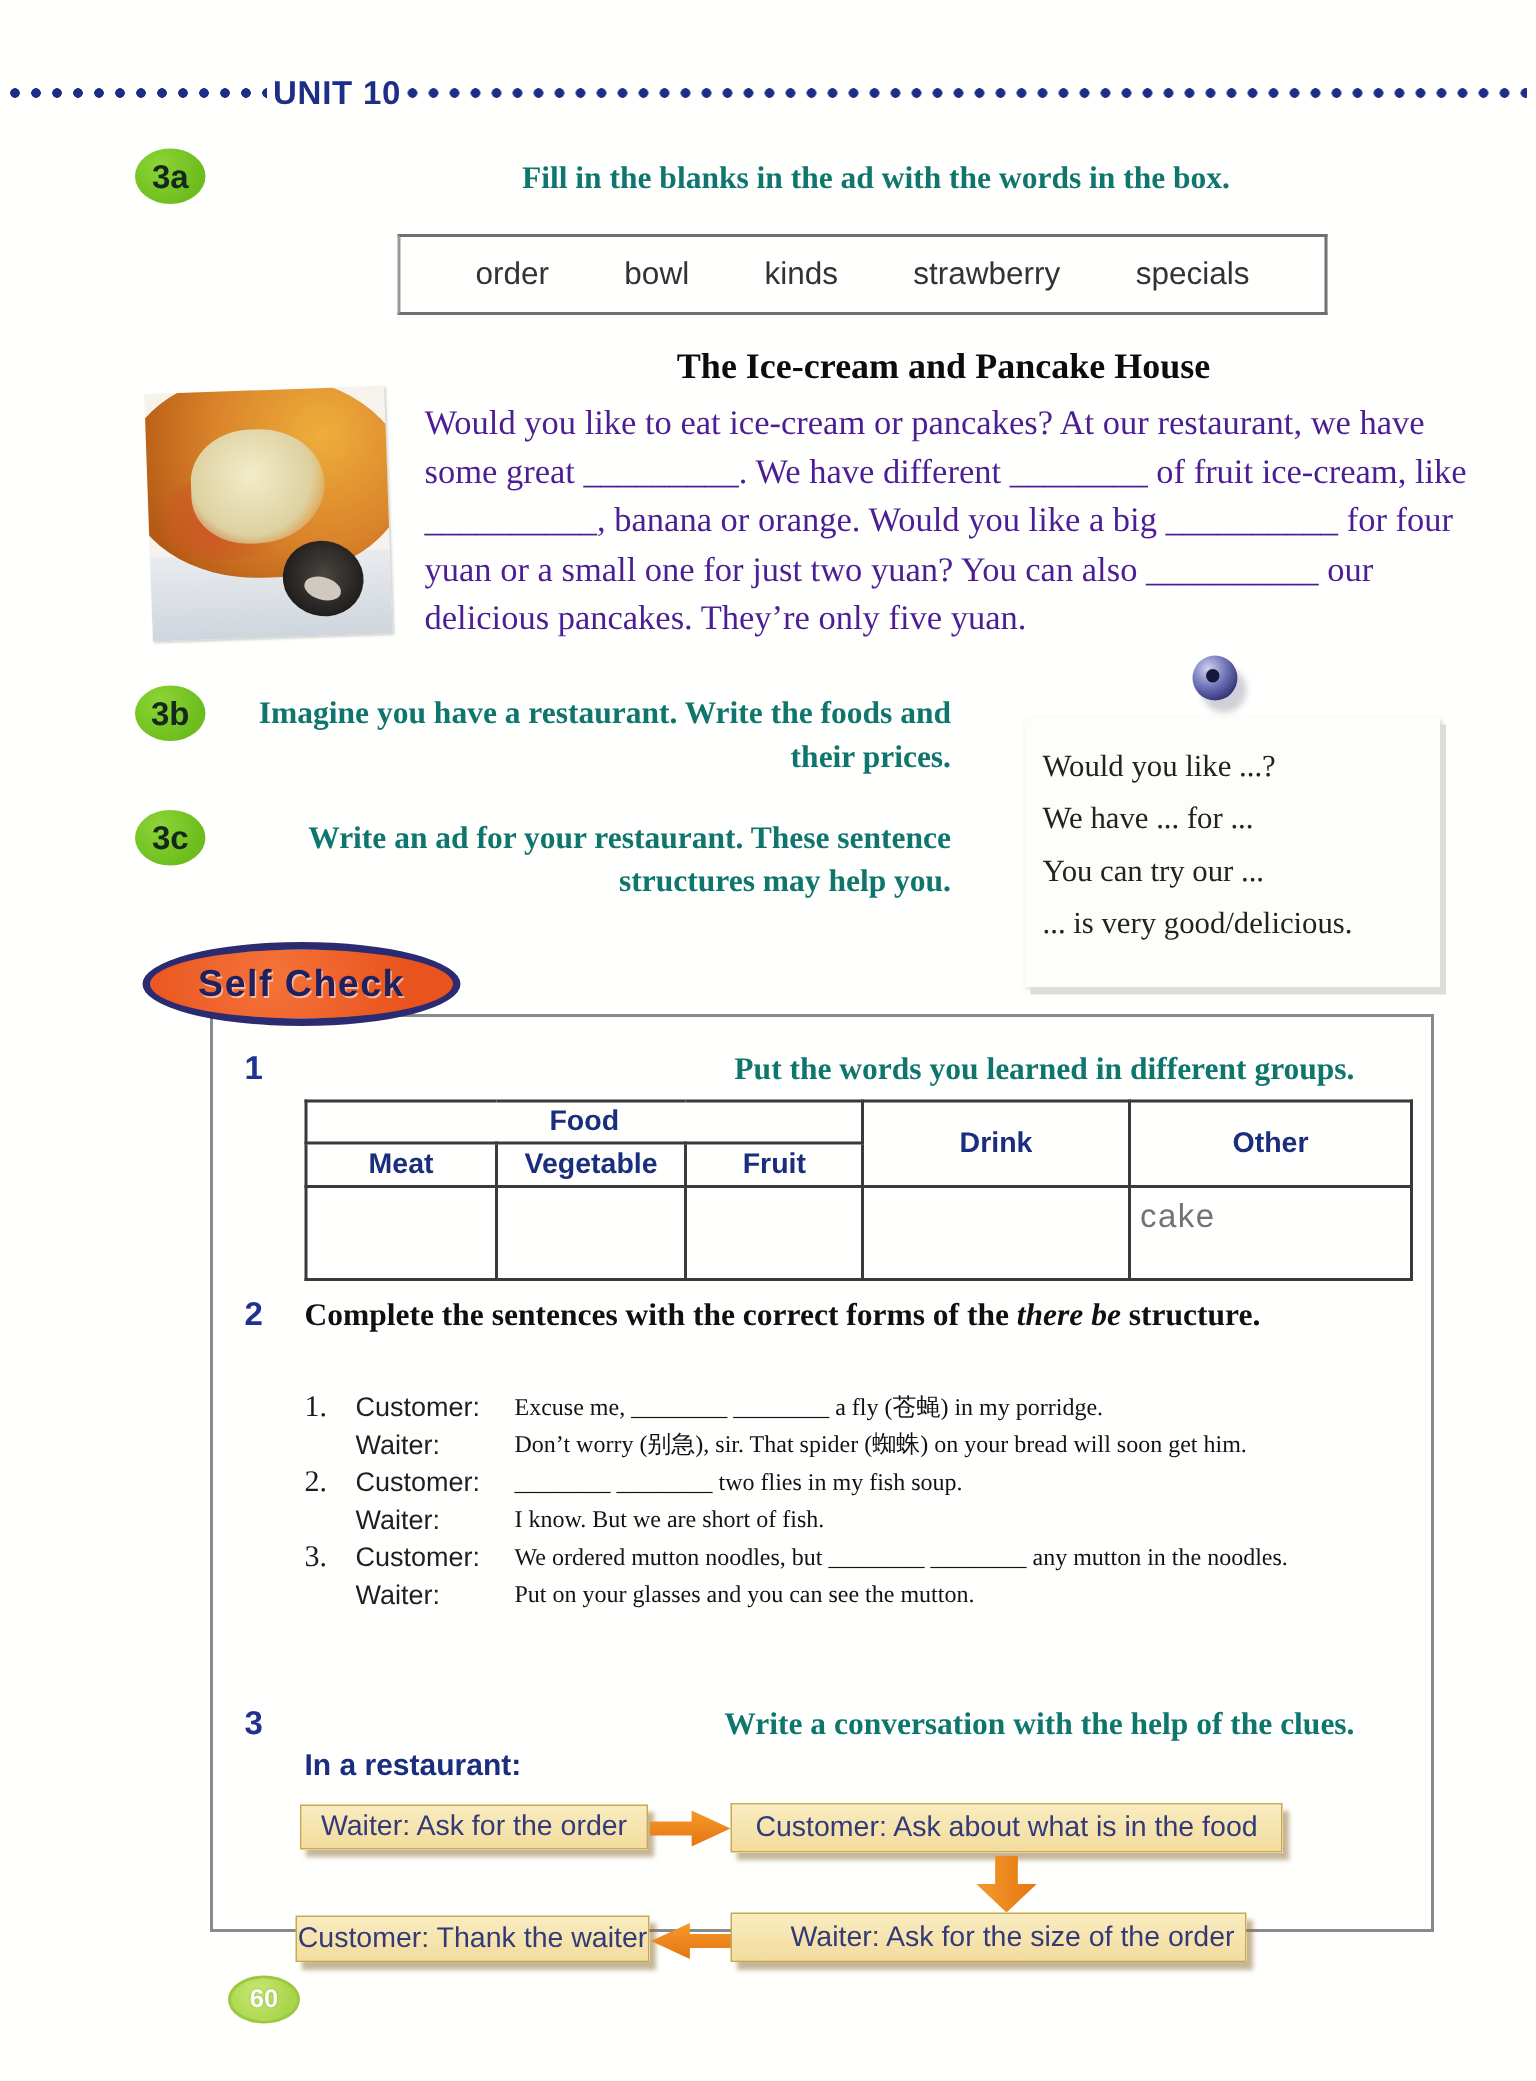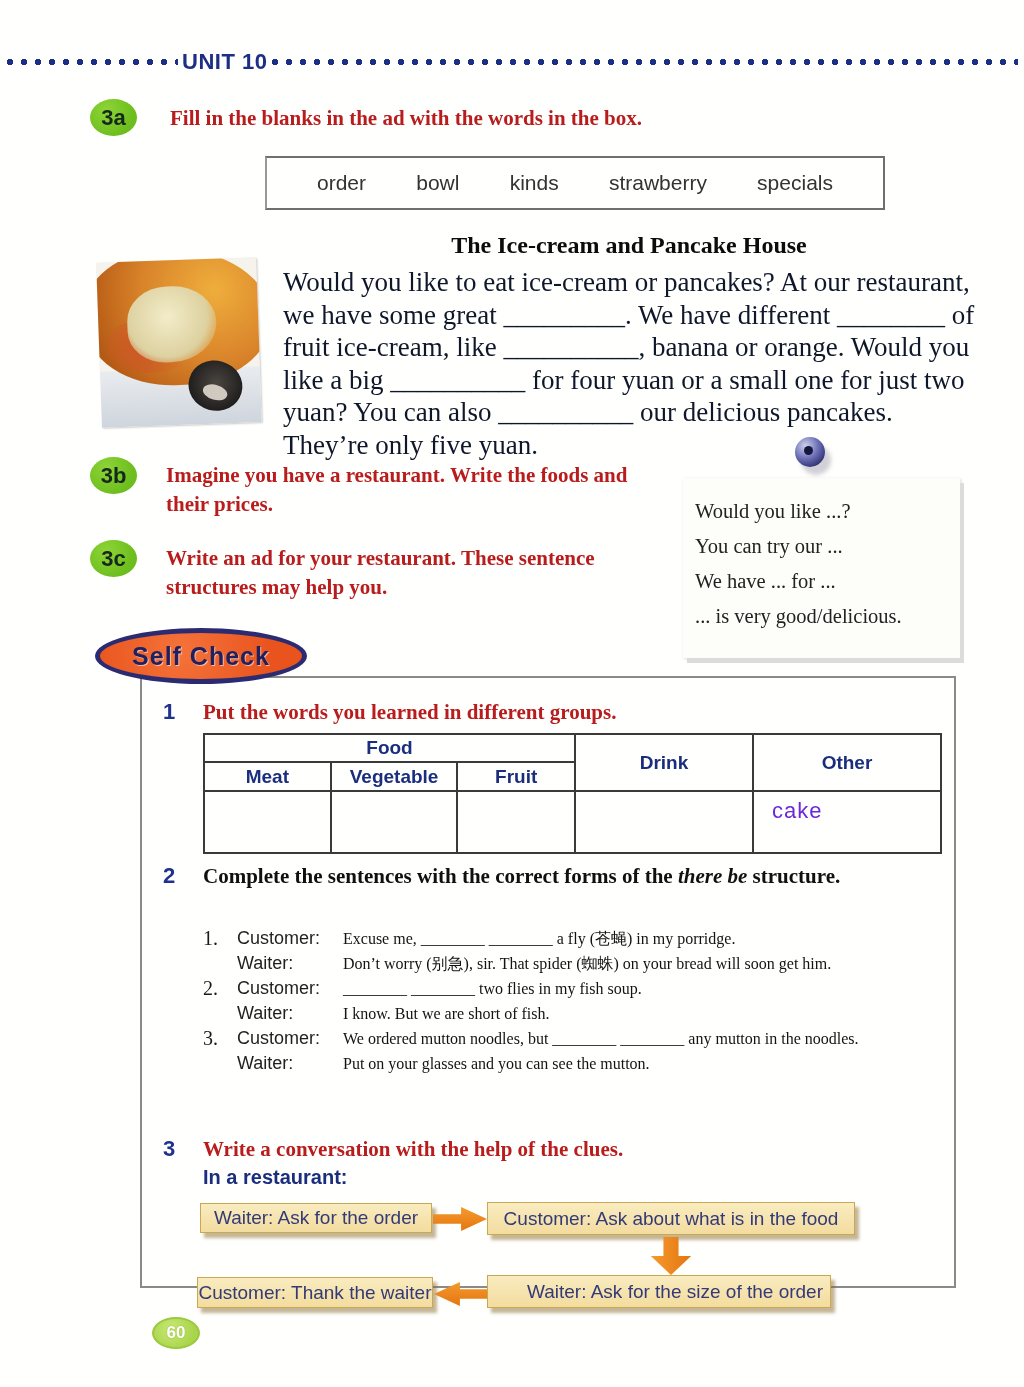--- a/index.html
+++ b/index.html
@@ -18,22 +18,22 @@
   .dots.right { flex:1; }
   .unit-label { font-family:"Liberation Sans", sans-serif; font-weight:bold;
     font-size:22px; color:#1c2e85; margin:0 4px; letter-spacing:0.5px; }
   
   .badge {
     position:absolute; width:47px; height:37px; border-radius:50%;
     background:radial-gradient(circle at 35% 30%, #8ed437, #6cbd1d 70%);
     color:#14281c; font-family:"Liberation Sans", sans-serif; font-weight:bold;
     font-size:22px; display:flex; align-items:center; justify-content:center;
   }
-  .instr { position:absolute; font-weight:bold; font-size:21px; color:#b91c1c;
-    line-height:29px; }
+  .instr { position:absolute; font-weight:bold; font-size:21px; color:#0f766e;
+    line-height:29px;text-align:right; }
   
   .word-box {
     position:absolute; left:265px; top:156px; width:620px; height:54px;
     border:2px solid #6f6f6f; border-left-color:#999; background:#fffffd;
     display:flex; align-items:center; justify-content:space-between;
     padding:0 50px; font-family:"Liberation Sans", sans-serif;
     font-size:21px; color:#333;
   }
   
   .photo { position:absolute; left:99px; top:260px; width:160px; height:165px;
@@ -54,21 +54,21 @@
   }
   .photo .fork { position:absolute; left:55%; top:62%; width:34%; height:30%;
     border-radius:50%; background:radial-gradient(circle at 50% 45%, #4a4540, #211f1e 70%);
     transform:rotate(18deg); }
   .photo .fork:after { content:""; position:absolute; left:30%; top:48%; width:46%;
     height:30%; border-radius:50%; background:#cfc9bf; }
   
   .ad-title { position:absolute; left:283px; top:232px; width:692px;
     text-align:center; font-weight:bold; font-size:24px; color:#0c0c0c; }
   .ad-body { position:absolute; left:283px; top:266px; width:696px;
-    font-size:27px; line-height:32.5px; color:#0f172a; }
+    font-size:23px; line-height:32.5px; color:#4c1d95; }
   
   .note { position:absolute; left:683px; top:478px; width:277px; height:180px;
     background:#fdfdfa; box-shadow:4px 5px 0 #dcdcda, 1px 1px 3px rgba(0,0,0,.15);
     padding:16px 0 0 12px; }
   .note .line { font-size:20.5px; color:#222; line-height:35px; }
   .pin { position:absolute; left:795px; top:437px; width:30px; height:30px;
     border-radius:50%;
     background:radial-gradient(circle at 35% 30%, #cfd2ee, #6b6fb5 45%, #2c2f6e 80%);
     box-shadow:6px 8px 4px rgba(120,120,140,.35); }
   .pin:after { content:""; position:absolute; left:9px; top:9px; width:9px; height:9px;
@@ -89,22 +89,22 @@
   .grp-table { position:absolute; left:203px; top:733px; border-collapse:collapse;
     font-family:"Liberation Sans", sans-serif; }
   .grp-table td, .grp-table th { border:2px solid #3a3a3a; }
   .grp-table th { color:#1b2e7e; font-size:19px; padding:2px 4px; }
   .th-food { width:371px; height:27px; }
   .th-drink { width:178px; }
   .th-other { width:188px; }
   .sub th { height:29px;text-align:center; }
   .sub .m { width:124px; } .sub .v { width:124px; } .sub .f { width:115px; }
   .grp-table .body-row td { height:62px; vertical-align:top; }
-  .cake { font-family:"Liberation Sans", sans-serif; font-size:22px; color:#6d28d9;
-    padding:6px 0 0 18px; letter-spacing:1px; }
+  .cake { font-family:"Liberation Sans", sans-serif; font-size:22px; color:#737373;
+    padding:6px 0 0 6px; letter-spacing:1px; }
   
   .ex2-lead { position:absolute; left:203px; top:862px; width:742px;
     font-weight:bold; font-size:21px; color:#101010; line-height:29px; }
   .dialog { position:absolute; left:203px; top:926px; width:748px;
     display:grid; grid-template-columns:34px 106px 1fr; row-gap:0; }
   .dialog .num { font-size:20px; color:#1a1a1a; line-height:25px; }
   .dialog .role { font-family:"Liberation Sans", sans-serif; font-size:18px;
     color:#1f1f1f; line-height:25px; }
   .dialog .text { font-size:16px; color:#131313; line-height:25px; }
   
@@ -163,22 +163,22 @@
   <div class="ad-body">Would you like to eat ice-cream or pancakes? At our restaurant, we have some great _________. We have different ________ of fruit ice-cream, like __________, banana or orange. Would you like a big __________ for four yuan or a small one for just two yuan? You can also __________ our delicious pancakes. They’re only five yuan.</div>
 
   <div class="badge" style="left:90px; top:457px;">3b</div>
   <div class="instr" style="left:166px; top:461px; width:468px;">Imagine you have a restaurant. Write the foods and their prices.</div>
 
   <div class="badge" style="left:90px; top:540px;">3c</div>
   <div class="instr" style="left:166px; top:544px; width:468px;">Write an ad for your restaurant. These sentence structures may help you.</div>
 
   <div class="note">
     <div class="line">Would you like ...?</div>
+    <div class="line">We have ... for ...</div>
     <div class="line">You can try our ...</div>
-    <div class="line">We have ... for ...</div>
     <div class="line">... is very good/delicious.</div>
   </div>
   <div class="pin"></div>
 
   <div class="sc-box"></div>
   <div class="sc-ellipse">Self Check</div>
 
   <div class="ex-num" style="left:163px; top:699px;">1</div>
   <div class="instr" style="left:203px; top:698px; width:700px;">Put the words you learned in different groups.</div>
 

